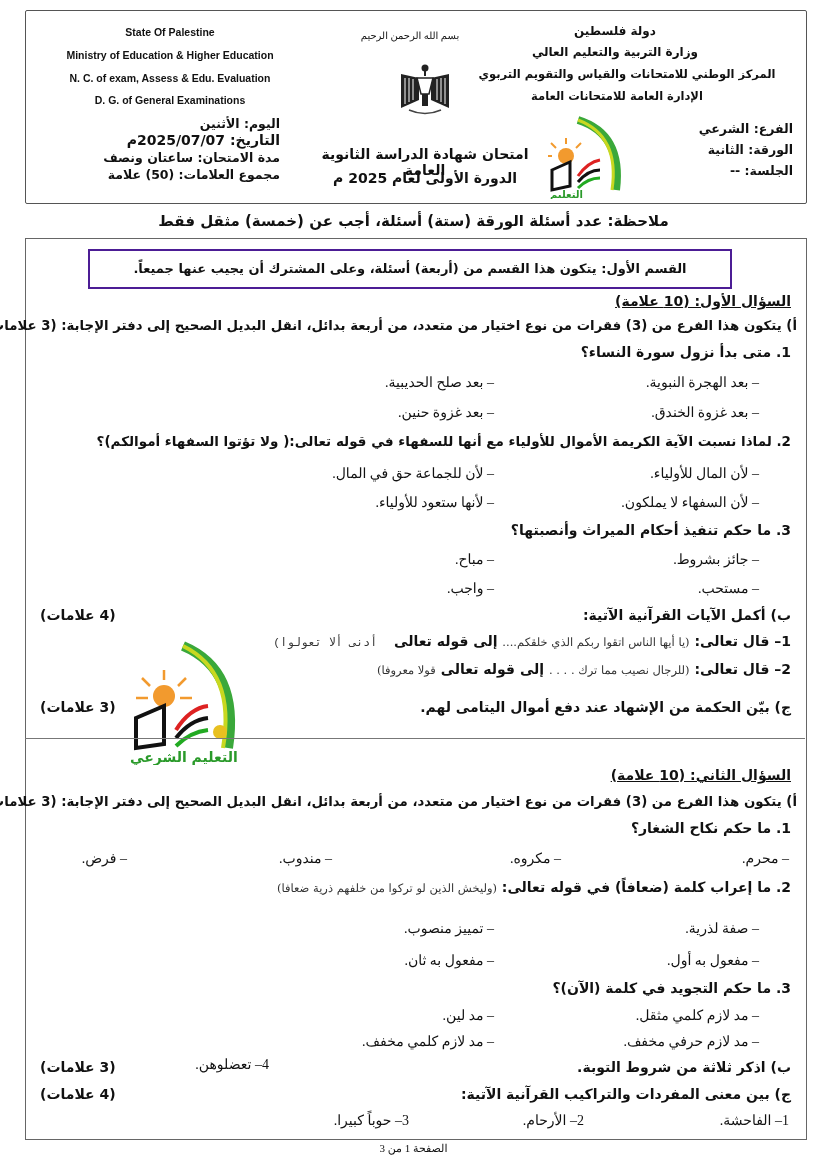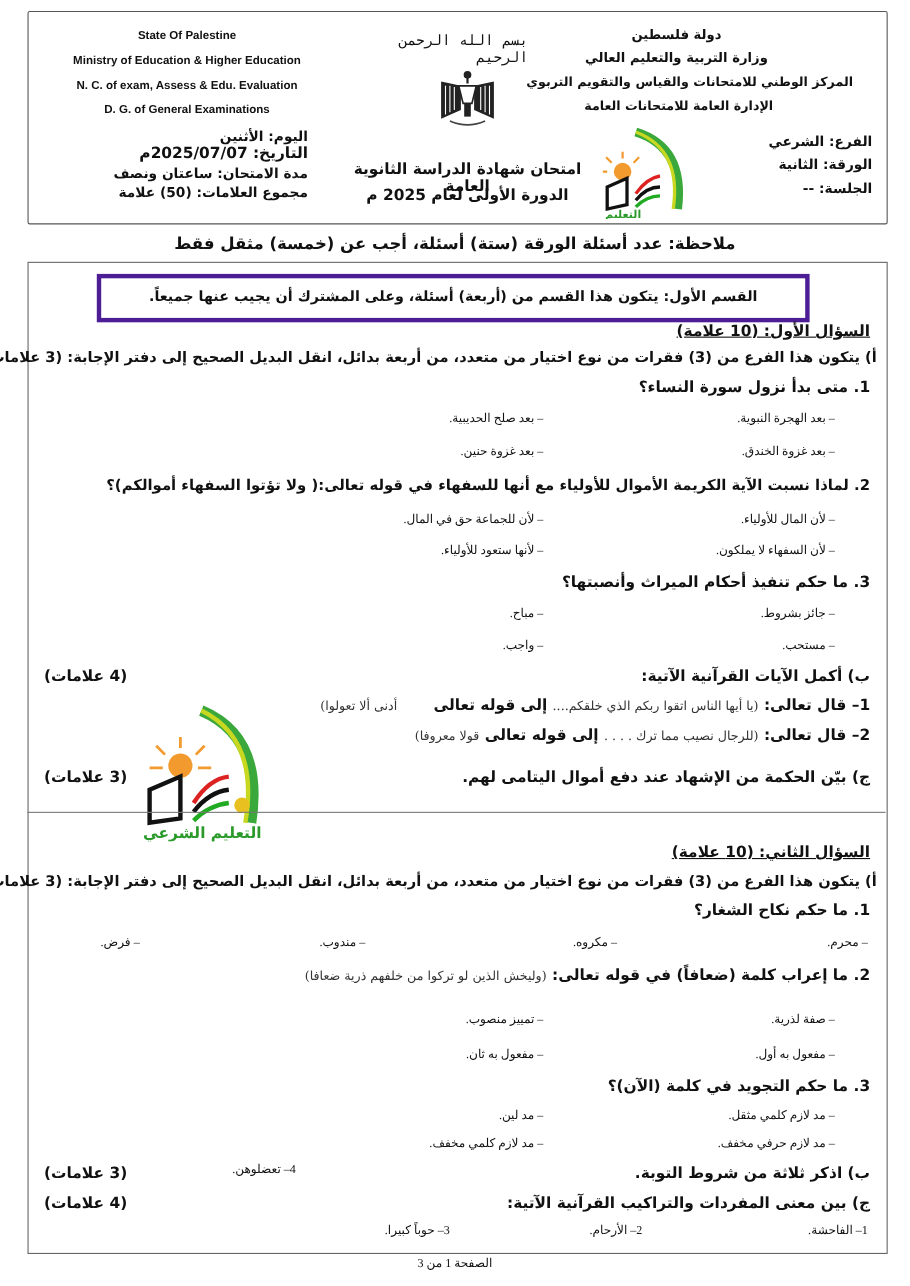--- a/index.html
+++ b/index.html
@@ -11,26 +11,26 @@
   #header-box { left:25px; top:10px; width:780px; height:192px; border:1.5px solid #555; border-radius:2px; }
   .en-line { position:absolute; left:55px; width:230px; text-align:center; font-family:"Liberation Sans", sans-serif; font-weight:bold; font-size:10.5px; color:#111; }
   .ar-head { position:absolute; right:120px; width:280px; text-align:center; font-weight:bold; font-size:11px; direction:rtl; }
   .meta-right { position:absolute; right:34px; width:140px; text-align:right; direction:rtl; font-weight:bold; font-size:12.5px; line-height:21px; }
   .meta-left { position:absolute; left:100px; width:180px; text-align:right; direction:rtl; font-weight:bold; font-size:12.5px; line-height:17px; }
   .center-title { position:absolute; left:300px; width:250px; text-align:center; direction:rtl; font-weight:bold; font-size:14px; }
 
   #note { left:0; width:827px; top:212px; text-align:center; direction:rtl; font-weight:bold; font-size:15px; }
 
   #main-box { left:25px; top:238px; width:780px; height:900px; border:1.5px solid #666; }
-  #section-box { left:88px; top:249px; width:640px; height:36px; border:4px solid #4c1d95; text-align:center; direction:rtl; font-weight:bold; font-size:13px; line-height:36px; }
+  #section-box { left:88px; top:249px; width:640px; height:36px; border:2px solid #4c1d95; text-align:center; direction:rtl; font-weight:bold; font-size:13px; line-height:36px; }
 
   .line { position:absolute; right:36px; direction:rtl; text-align:right; font-size:13.5px; white-space:nowrap; }
   .qhead { font-weight:bold; text-decoration:underline; font-size:14px; }
   .qtxt { font-weight:bold; font-size:14px; }
-  .opt { position:absolute; direction:rtl; text-align:right; font-family:"Liberation Serif", serif; font-size:11px; white-space:nowrap; }
+  .opt { position:absolute; direction:rtl; text-align:right; font-family:"Liberation Serif", serif; font-size:14px; white-space:nowrap; }
   .marks { position:absolute; left:40px; direction:rtl; font-weight:bold; font-size:14px; }
   .verse { font-family:"DejaVu Serif", serif; font-weight:normal; font-size:11.5px; color:#333; }
 
   #divider { left:25px; top:738px; width:780px; height:0; border-top:1.5px solid #777; }
   #footer { left:0; width:827px; top:1142px; text-align:center; direction:rtl; font-family:"Liberation Serif", serif; font-size:11px; }
 </style>
 </head>
 <body>
 
 <div id="header-box" class="abs"></div>
@@ -38,21 +38,21 @@
 <div class="en-line" style="top:26px;">State Of Palestine</div>
 <div class="en-line" style="top:49px;">Ministry of Education &amp; Higher Education</div>
 <div class="en-line" style="top:72px;">N. C. of exam, Assess &amp; Edu. Evaluation</div>
 <div class="en-line" style="top:94px;">D. G. of General Examinations</div>
 
 <div class="ar-head" style="top:24px; right:112px; width:200px; font-size:12px;">دولة فلسطين</div>
 <div class="ar-head" style="top:45px; right:112px; width:200px; font-size:12px;">وزارة التربية والتعليم العالي</div>
 <div class="ar-head" style="top:67px; right:50px; width:300px; font-size:11.5px;">المركز الوطني للامتحانات والقياس والتقويم التربوي</div>
 <div class="ar-head" style="top:89px; right:90px; width:240px; font-size:11.5px;">الإدارة العامة للامتحانات العامة</div>
 
-<div class="abs rtl" style="left:340px; top:30px; width:140px; text-align:right; font-family:Liberation Mono, monospace; font-size:13px;">بسم الله الرحمن الرحيم</div>
+<div class="abs rtl" style="left:340px; top:30px; width:140px; text-align:center; font-family:Liberation Serif, serif; font-size:10px;">بسم الله الرحمن الرحيم</div>
 
 <div class="abs" style="left:395px; top:60px; width:60px; height:58px;">
   <svg width="60" height="58" viewBox="0 0 60 58">
     <circle cx="30" cy="8" r="3.5" fill="#222"></circle>
     <path d="M30 11 L30 16" stroke="#222" stroke-width="2"></path>
     <path d="M6 14 L6 48 L24 40 L24 18 Z" fill="#222"></path>
     <path d="M54 14 L54 48 L36 40 L36 18 Z" fill="#222"></path>
     <path d="M22 18 L38 18 L34 34 L26 34 Z" fill="#fff" stroke="#222" stroke-width="1.5"></path>
     <rect x="27" y="34" width="6" height="12" fill="#222"></rect>
     <path d="M14 50 Q30 57 46 50" stroke="#444" stroke-width="1.5" fill="none"></path>
@@ -128,21 +128,21 @@
 <div class="opt" style="top:580px; right:68px;">– مستحب.</div>
 <div class="opt" style="top:580px; right:333px;">– واجب.</div>
 
 <div class="line qtxt" style="top:607px;">ب) أكمل الآيات القرآنية الآتية:</div>
 <div class="marks" style="top:607px;">(4 علامات)</div>
 
 <div class="line qtxt" style="top:633px;">
   <span>1– قال تعالى:</span>
   <span class="verse">(يا أيها الناس اتقوا ربكم الذي خلقكم....</span>
   <span>إلى قوله تعالى</span>
-  <span class="verse" style="margin-right:28px;">أدنى ألا تعولوا)</span>
+  <span class="verse" style="margin-right:12px;font-family:Liberation Mono, monospace;">أدنى ألا تعولوا)</span>
 </div>
 <div class="line qtxt" style="top:661px;">
   <span>2– قال تعالى:</span>
   <span class="verse">(للرجال نصيب مما ترك . . . .</span>
   <span>إلى قوله تعالى</span>
   <span class="verse">قولا معروفا)</span>
 </div>
 
 <div class="line qtxt" style="top:699px;">ج) بيّن الحكمة من الإشهاد عند دفع أموال اليتامى لهم.</div>
 <div class="marks" style="top:699px;">(3 علامات)</div>

